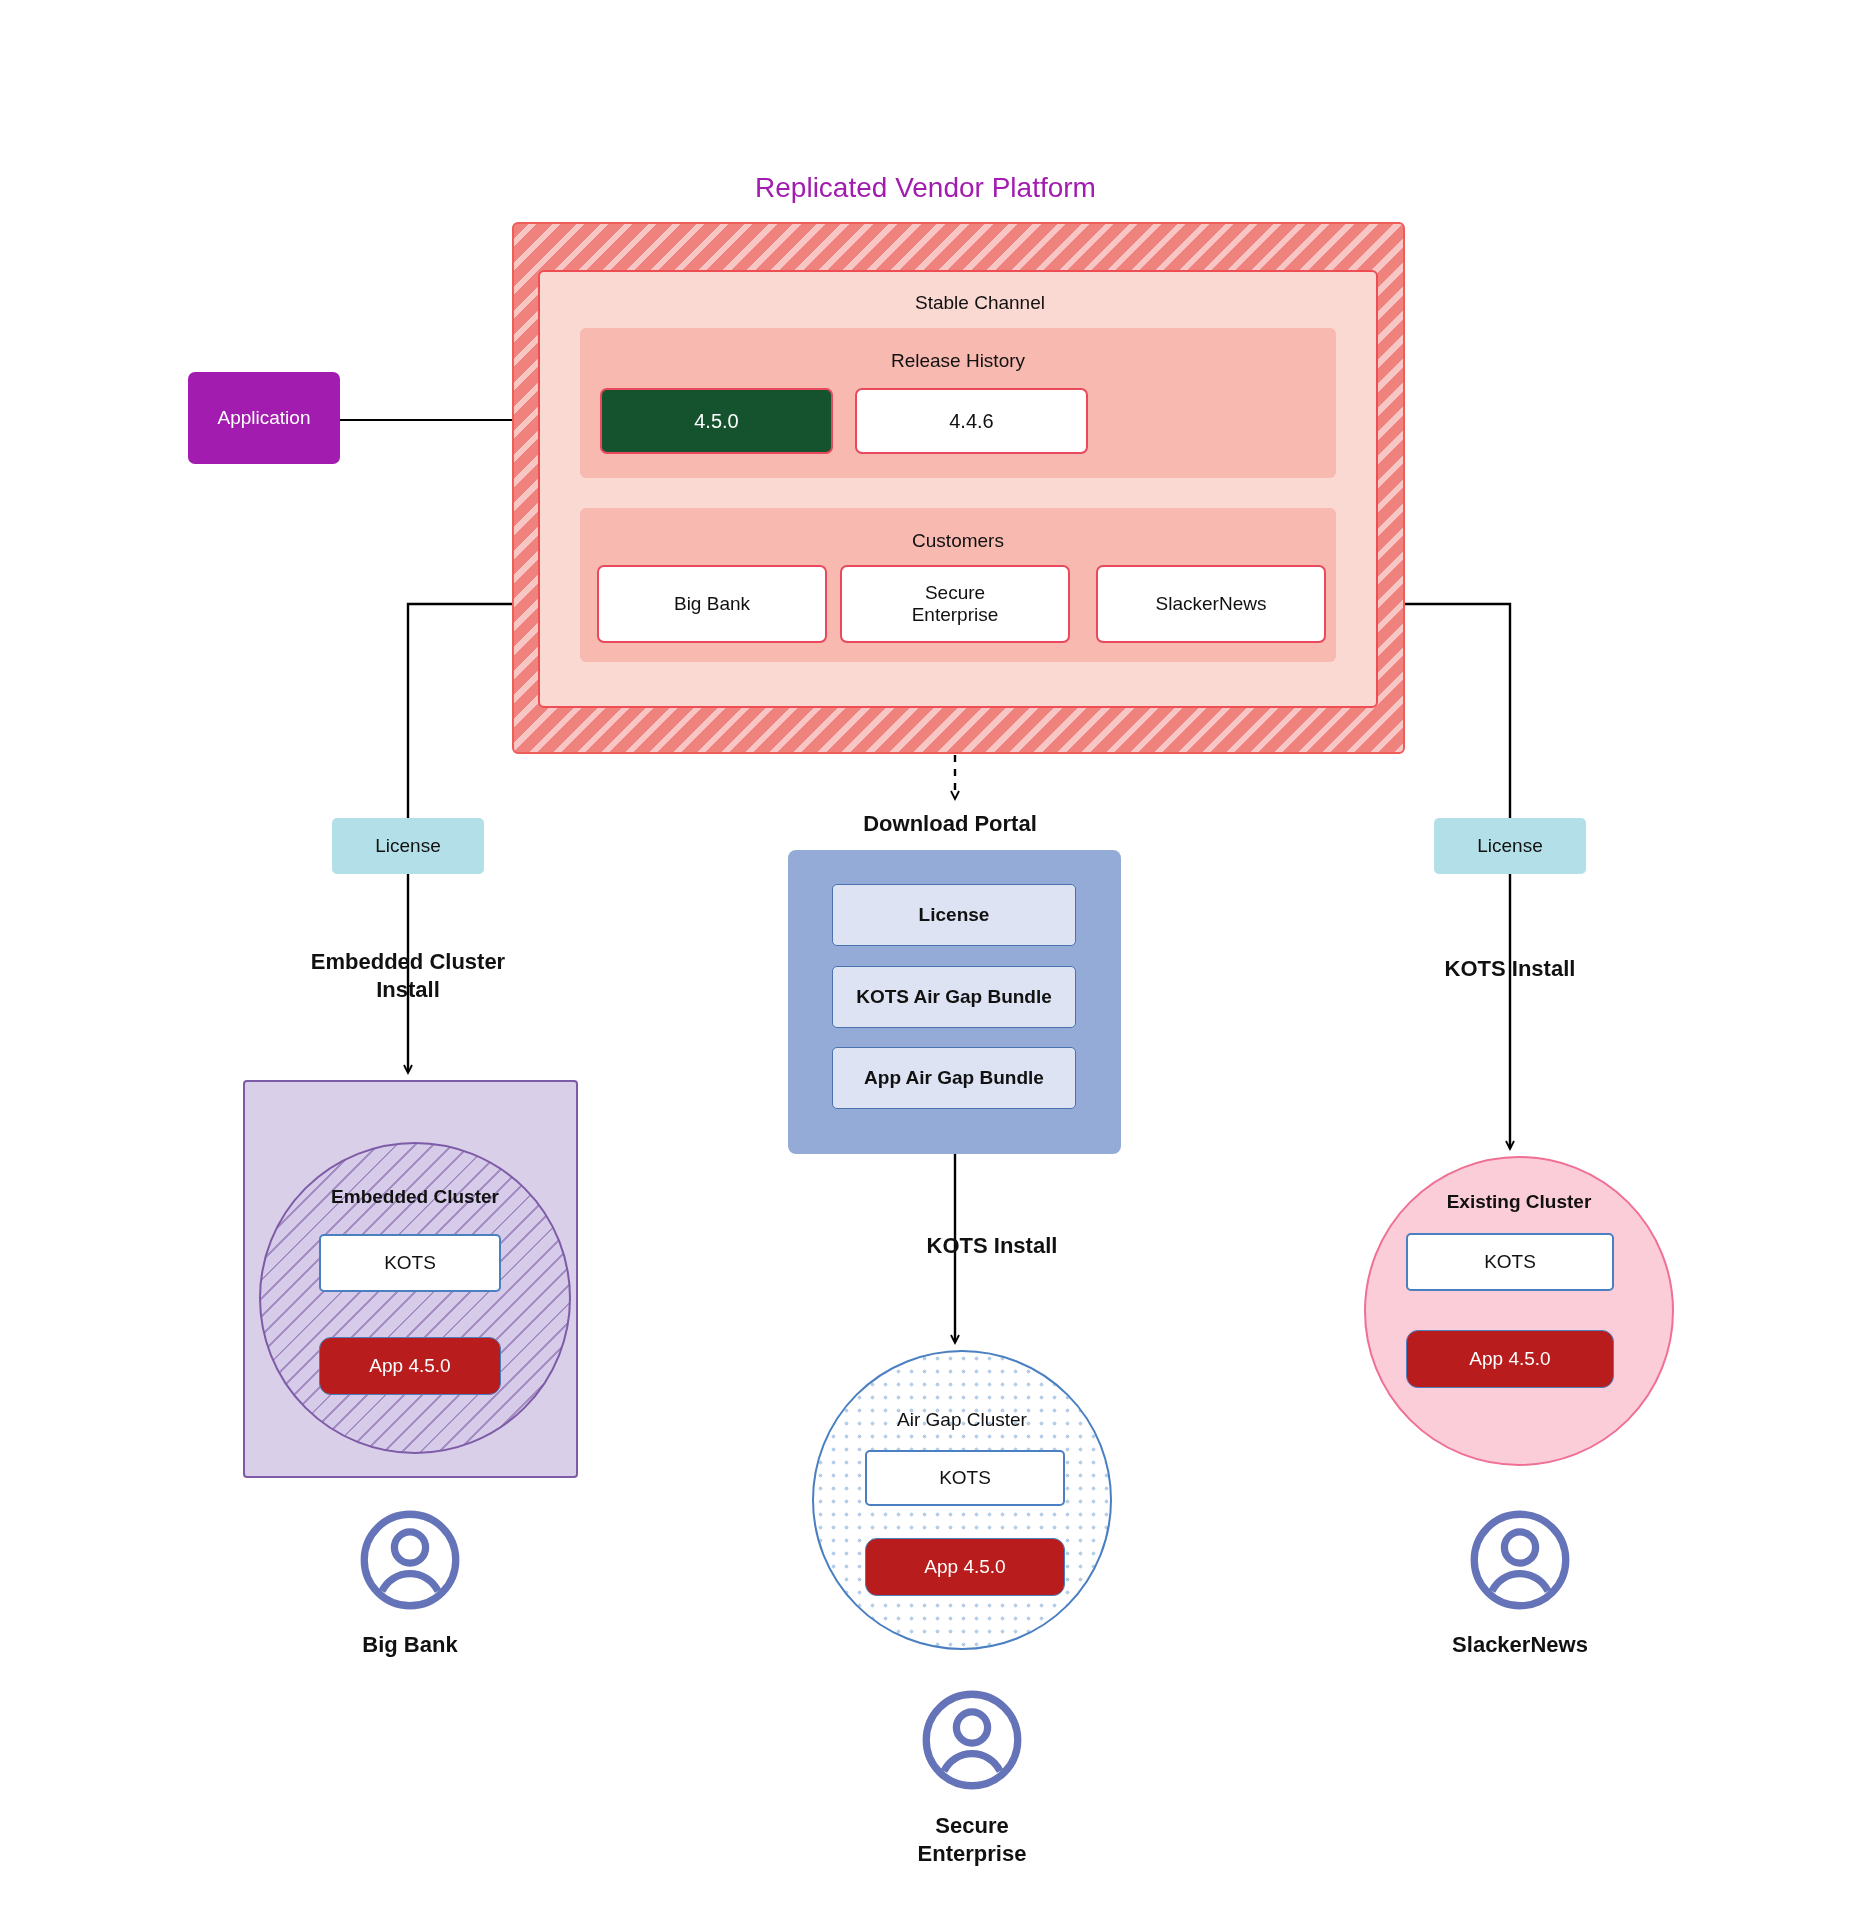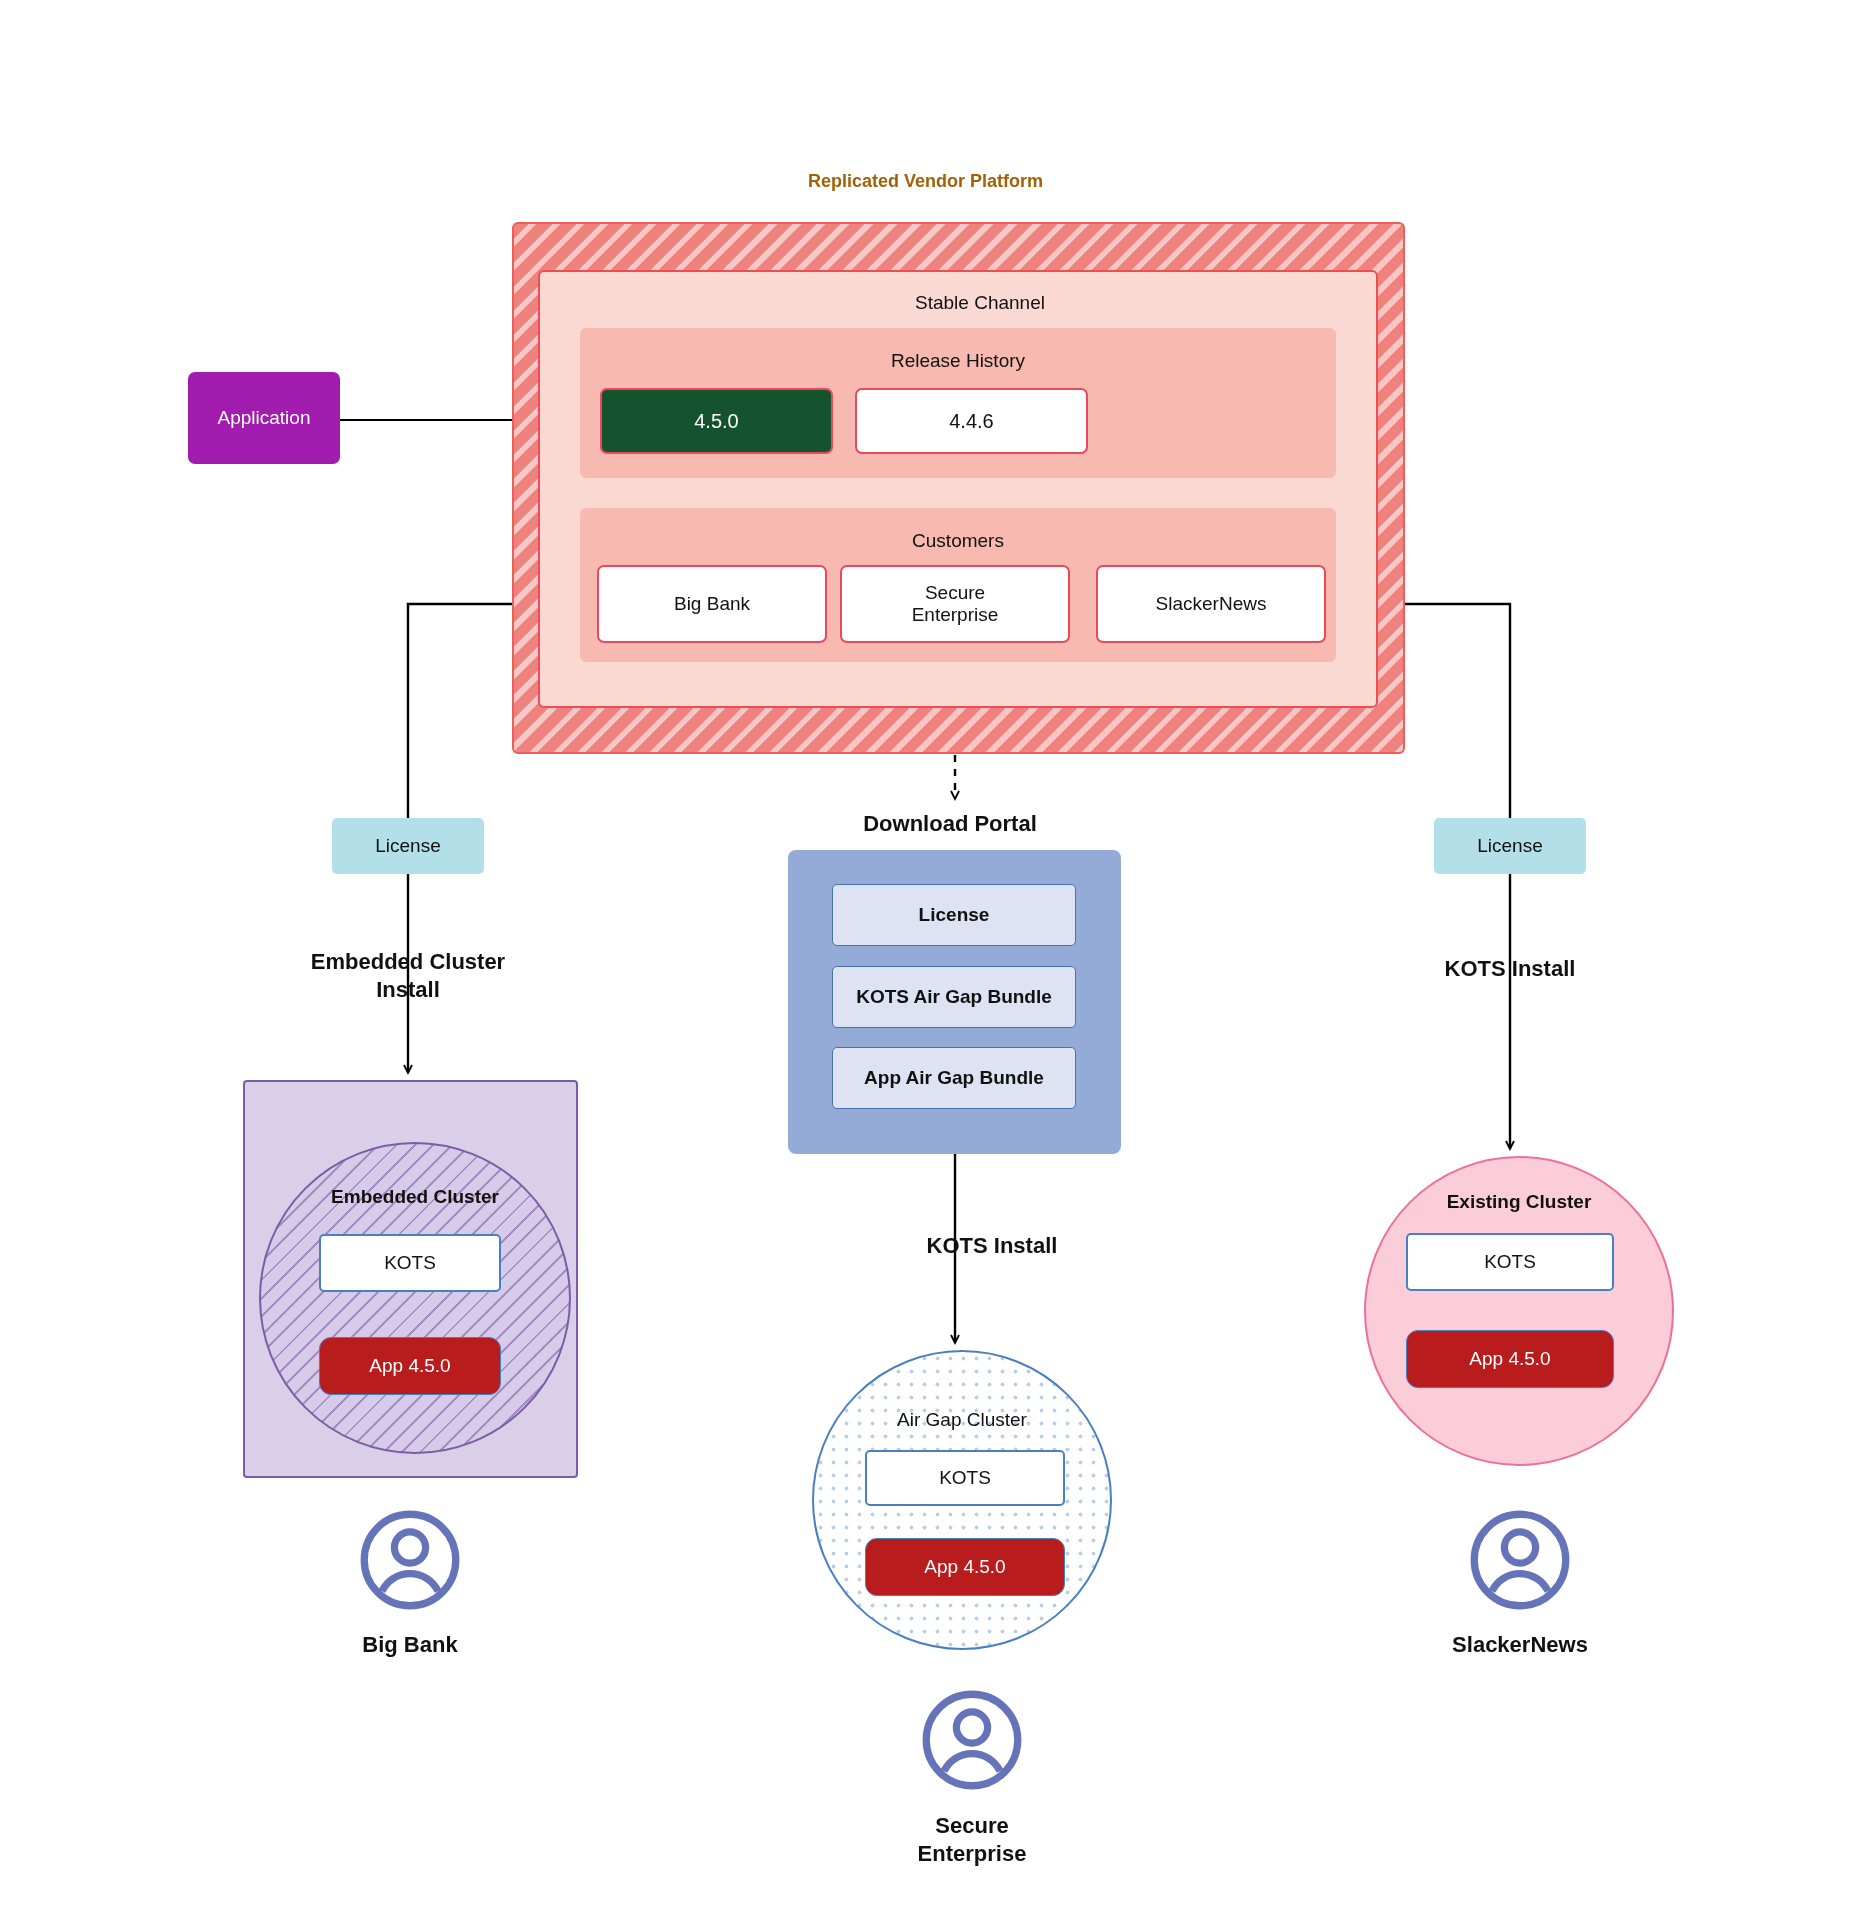--- a/index.html
+++ b/index.html
@@ -30,21 +30,21 @@
   .center-flex {
     display: flex;
     align-items: center;
     justify-content: center;
     text-align: center;
   }
 
   
   #platform-title {
     left: 0; right: 0; top: 170px;
-    font-size: 18px; font-weight: 700; color: #a16207;
+    font-size: 28px; font-weight: 400; color: #a21caf;
   }
   #platform-box {
     left: 512px; top: 222px; width: 893px; height: 532px;
     background-color: #f0827e;
     background-image: repeating-linear-gradient(
        -45deg,
        rgba(255,255,255,0.55) 0px,
        rgba(255,255,255,0.55) 6px,
        rgba(240,130,126,0) 6px,
        rgba(240,130,126,0) 17px);

